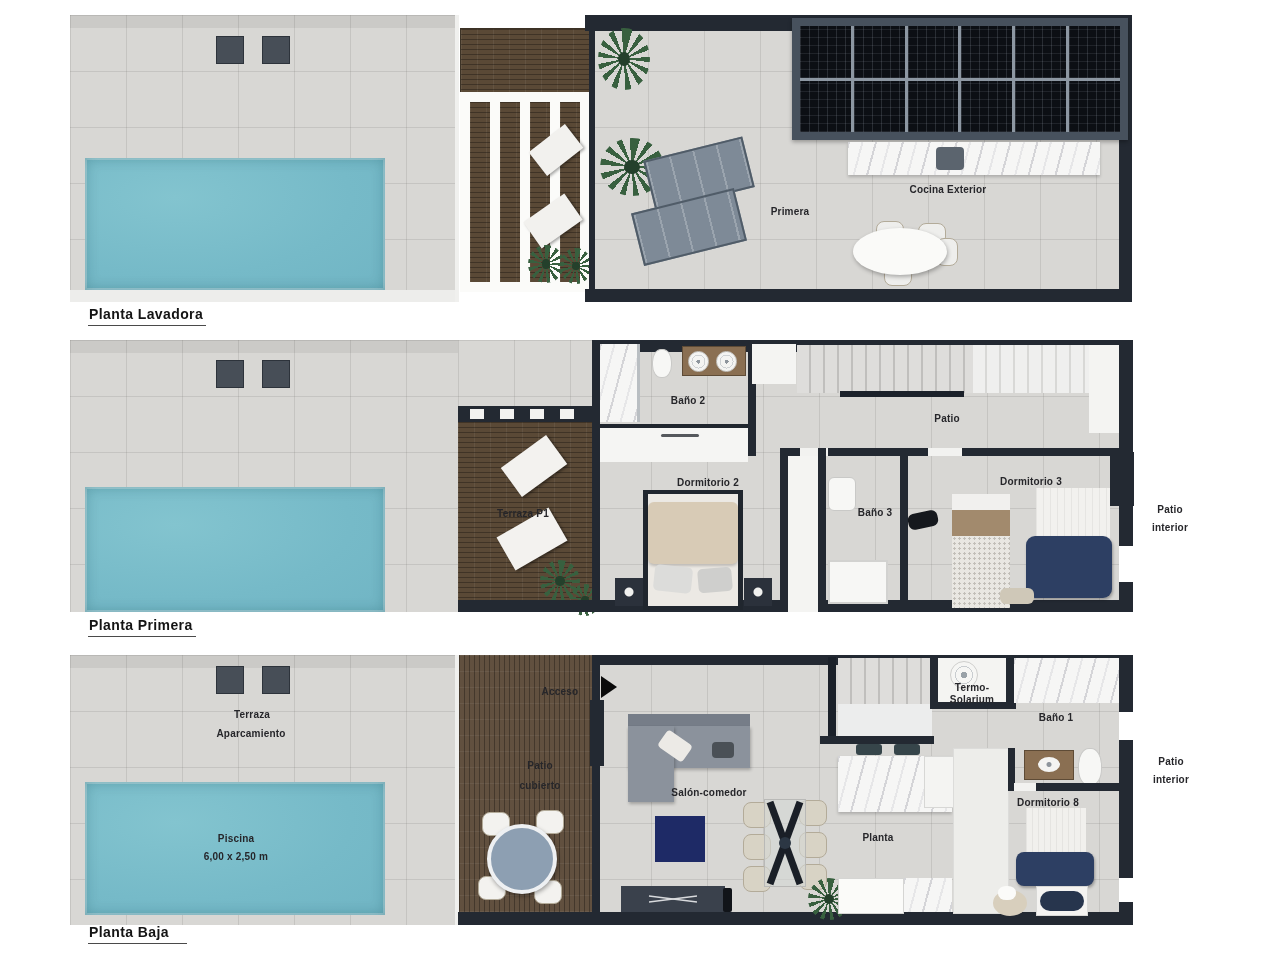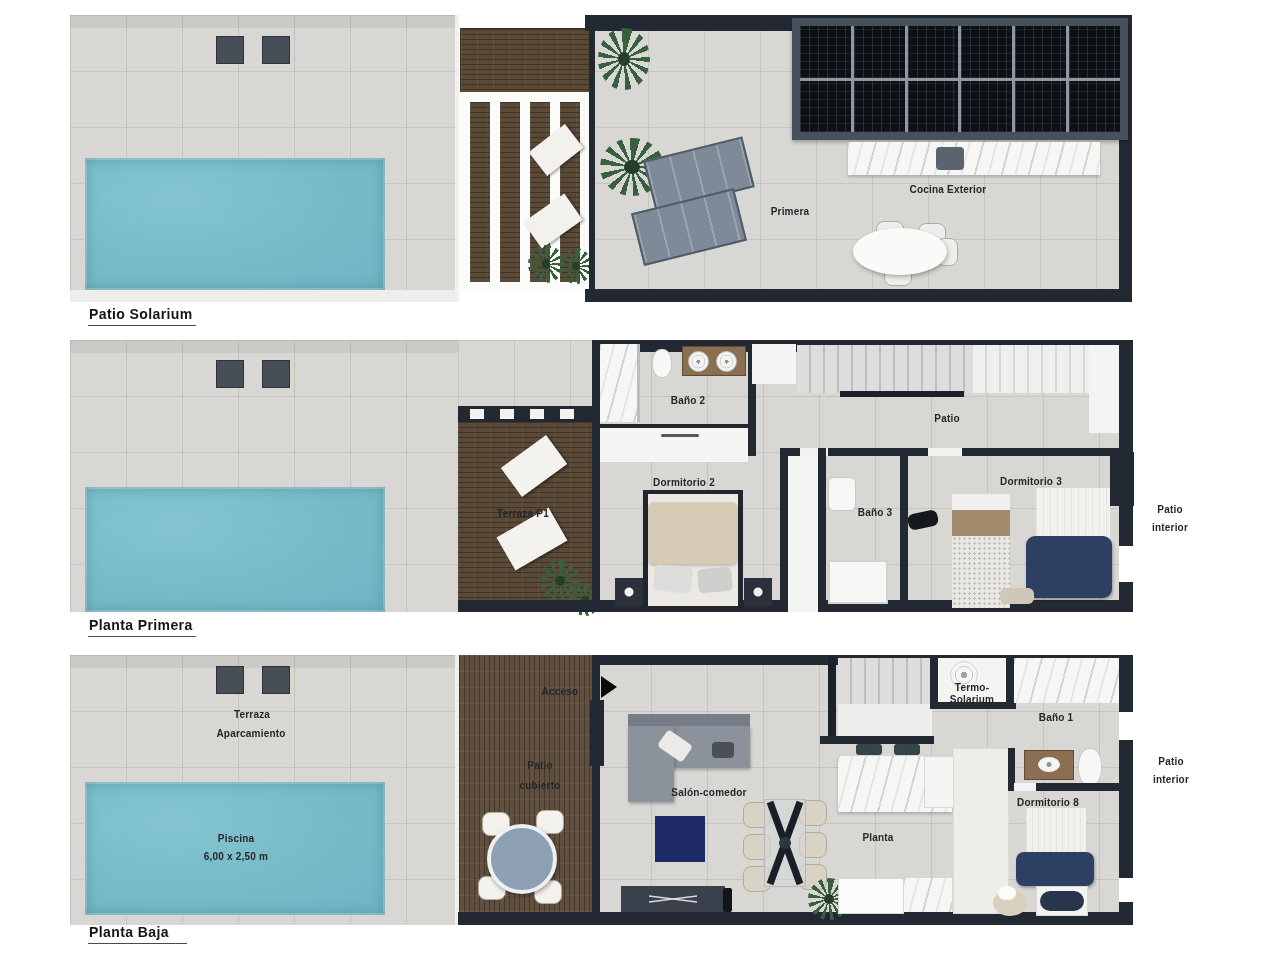--- a/index.html
+++ b/index.html
@@ -114,21 +114,21 @@
   <div class="abs lounger" style="left:648px;top:148px;width:98px;height:48px;transform:rotate(-14deg);"></div>
   <div class="abs lounger" style="left:636px;top:200px;width:102px;height:50px;transform:rotate(-14deg);"></div>
   <div class="abs chair" style="left:876px;top:221px;width:26px;height:20px;background:#eeeeec;"></div>
   <div class="abs chair" style="left:918px;top:223px;width:26px;height:20px;background:#eeeeec;"></div>
   <div class="abs chair" style="left:884px;top:264px;width:26px;height:20px;background:#eeeeec;"></div>
   <div class="abs chair" style="left:936px;top:238px;width:20px;height:26px;background:#eeeeec;"></div>
   <div class="abs" style="left:853px;top:228px;width:94px;height:47px;background:#fafaf8;border-radius:50%;box-shadow:1px 2px 4px rgba(0,0,0,.3);"></div>
 
   <div class="lbl" style="left:790px;top:211px;">Primera</div>
   <div class="lbl" style="left:948px;top:189px;">Cocina Exterior</div>
-  <div class="plan-title" style="left:88px;top:306px;">Patio Solarium</div>
+  <div class="plan-title" style="left:88px;top:306px;">Planta Lavadora</div>
 
   <div class="abs tile" style="left:70px;top:340px;width:388px;height:272px;"></div>
   <div class="abs shade" style="left:70px;top:340px;width:388px;height:13px;"></div>
   <div class="abs pool" style="left:85px;top:487px;width:300px;height:125px;"></div>
   <div class="abs ac" style="left:216px;top:360px;width:26px;height:26px;"></div>
   <div class="abs ac" style="left:262px;top:360px;width:26px;height:26px;"></div>
 
   <div class="abs tile" style="left:458px;top:340px;width:137px;height:66px;"></div>
   <div class="abs wall" style="left:458px;top:406px;width:137px;height:16px;">
     <div class="abs" style="left:12px;top:3px;width:14px;height:10px;background:#f2f2f0;"></div>
@@ -188,21 +188,21 @@
   <div class="abs" style="left:952px;top:494px;width:58px;height:16px;background:#f1f0ee;"></div>
   <div class="abs" style="left:952px;top:510px;width:58px;height:26px;background:#a28a6d;"></div>
   <div class="abs speckle" style="left:952px;top:536px;width:58px;height:72px;"></div>
   <div class="abs" style="left:1036px;top:488px;width:74px;height:74px;background:#f2f1ee;background-image:repeating-linear-gradient(90deg,rgba(0,0,0,.05) 0 1px,transparent 1px 7px);"></div>
   <div class="abs navy" style="left:1026px;top:536px;width:86px;height:62px;border-radius:9px;box-shadow:1px 2px 3px rgba(0,0,0,.3);"></div>
   <div class="abs" style="left:1000px;top:588px;width:34px;height:16px;background:#cfc8b8;border-radius:6px;"></div>
 
   <div class="lbl" style="left:688px;top:400px;">Baño 2</div>
   <div class="lbl" style="left:947px;top:418px;">Patio</div>
   <div class="lbl" style="left:523px;top:513px;">Terraza P1</div>
-  <div class="lbl" style="left:684px;top:482px;text-align:right;">Dormitorio 2</div>
+  <div class="lbl" style="left:708px;top:482px;text-align:right;">Dormitorio 2</div>
   <div class="lbl" style="left:875px;top:512px;">Baño 3</div>
   <div class="lbl" style="left:1031px;top:481px;">Dormitorio 3</div>
   <div class="lbl lh18" style="left:1170px;top:519px;">Patio
 interior</div>
   <div class="plan-title" style="left:88px;top:617px;">Planta Primera</div>
 
   <div class="abs tile" style="left:70px;top:655px;width:388px;height:270px;"></div>
   <div class="abs shade" style="left:70px;top:655px;width:388px;height:13px;"></div>
   <div class="abs pool" style="left:85px;top:782px;width:300px;height:133px;"></div>
   <div class="abs ac" style="left:216px;top:666px;width:26px;height:26px;"></div>

